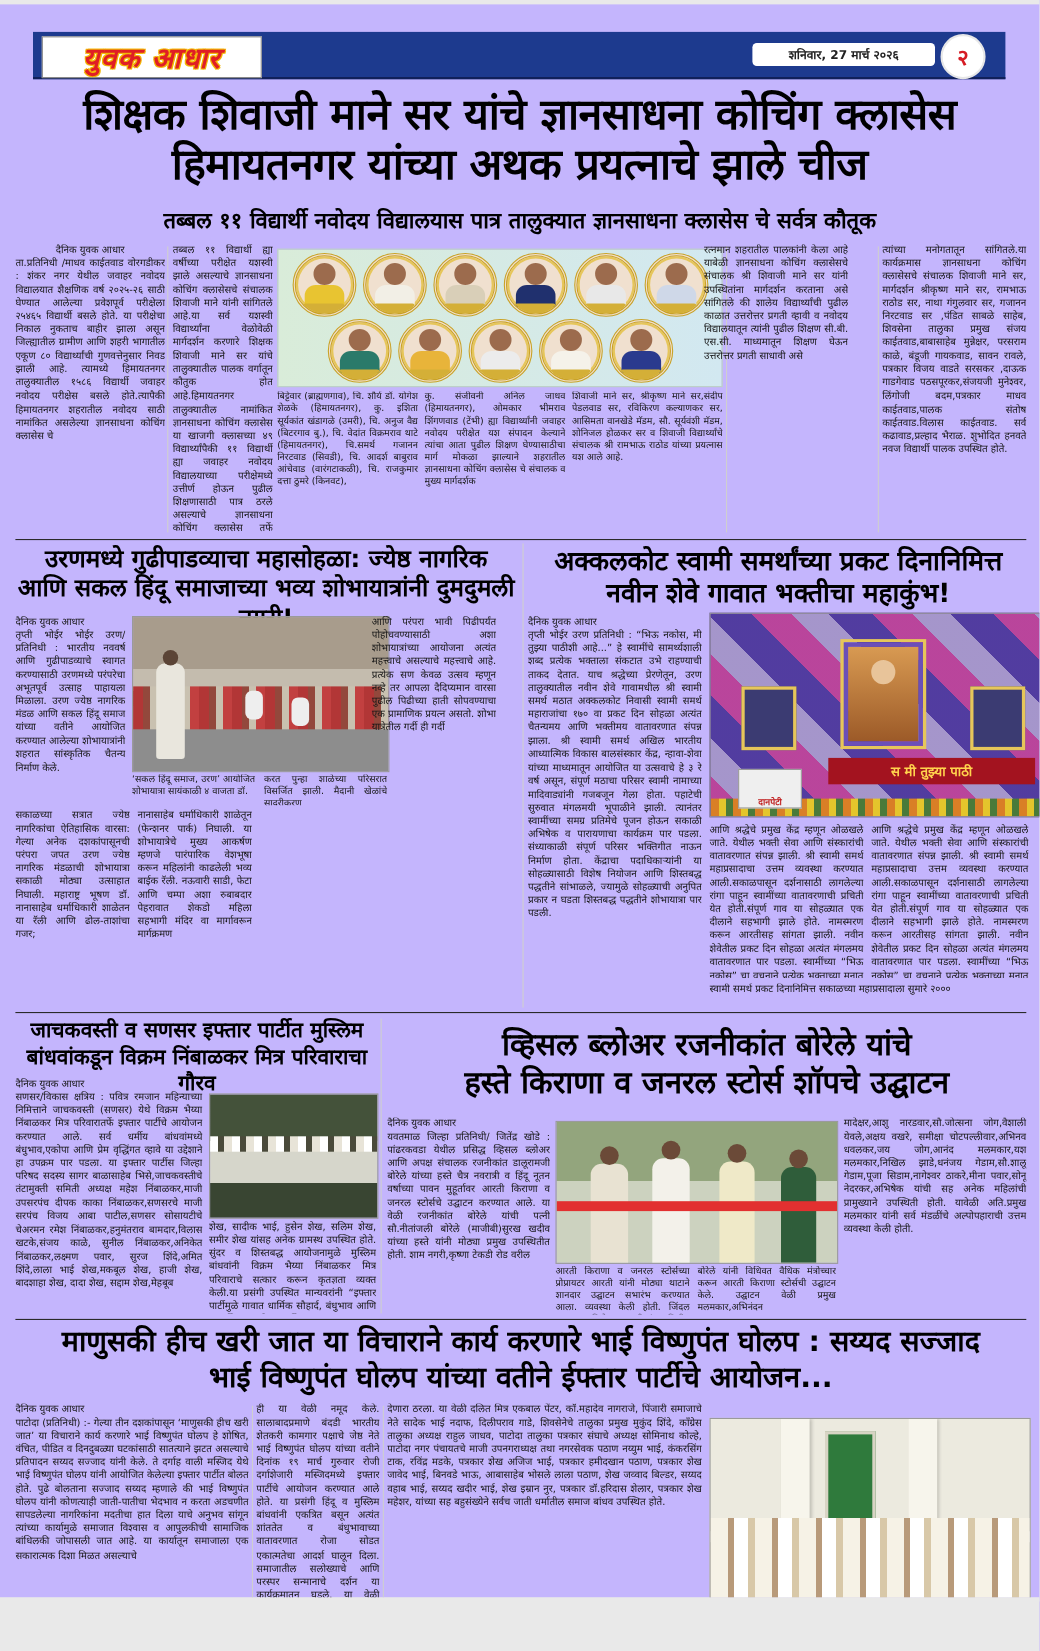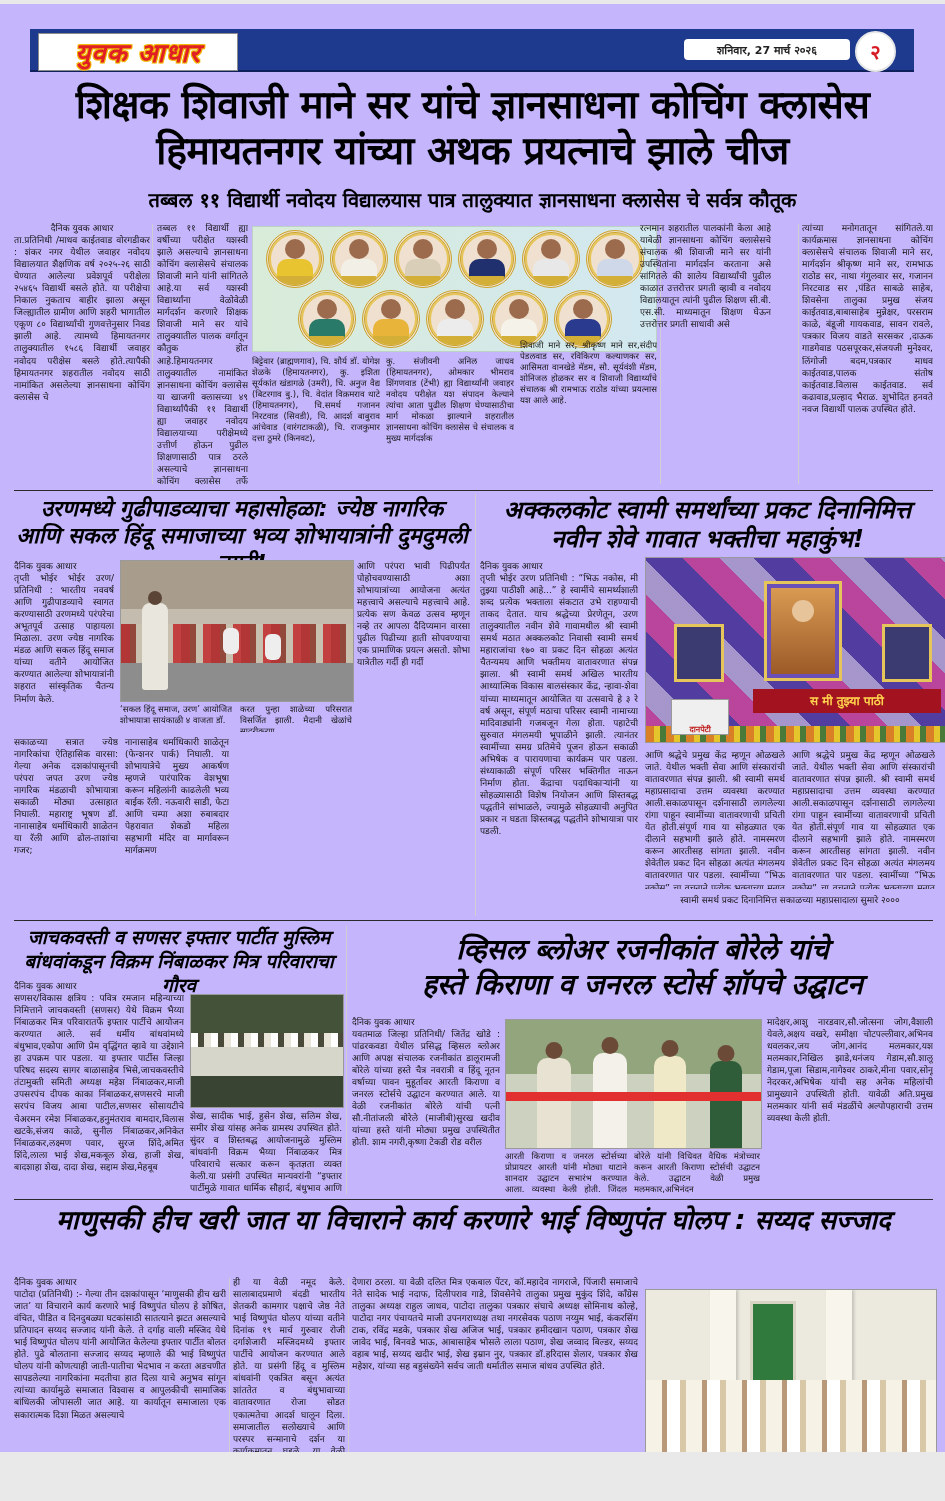--- a/index.html
+++ b/index.html
@@ -16,21 +16,21 @@
              border-radius:4px;display:flex;align-items:center;justify-content:center;
              font-size:11px;font-weight:bold;color:#222;}
   .pageno-circle{position:absolute;right:18px;top:2px;width:37px;height:37px;border-radius:50%;
              background:#fff;border:2px solid #e7e7e7;display:flex;align-items:center;justify-content:center;
              font-size:20px;font-weight:900;color:#d61c24;}
   
   .h-lead{position:absolute;left:20px;top:78px;width:905px;text-align:center;font-weight:900;
           font-size:39px;line-height:1.17;color:#000;letter-spacing:-0.5px;}
   .h-sub{position:absolute;left:20px;top:182px;width:905px;text-align:center;font-weight:bold;
          font-size:20px;color:#000;}
-  .h2{position:absolute;text-align:center;font-weight:900;color:#000;font-style:italic;}
+  .h2{position:absolute;text-align:center;font-weight:900;color:#000;}
   
   .col{position:absolute;font-size:9px;line-height:1.34;text-align:justify;overflow:hidden;color:#161616;}
   .bl{font-weight:normal;}
   .cap{font-size:8.5px;line-height:1.3;}
   .rule{position:absolute;border-top:1.6px solid #2a2a2a;}
   .vsep{position:absolute;border-left:1px solid #cfcfcf;}
   
   .collage{position:absolute;left:252px;top:222px;width:405px;height:126px;
            background:linear-gradient(90deg,#d9ecd9,#d2e8f1);border:1px solid #bcd3c4;
            display:flex;flex-direction:column;justify-content:space-around;align-items:center;padding:2px 0;box-sizing:border-box;}
@@ -152,21 +152,21 @@
         </div>
       <div class="badge">
           <span class="head"></span>
           <span class="shirt" style="background:#2a3a8e"></span>
         </div>
     </div>
   </div>
 
   <div class="col cap" style="left:252px;top:352px;width:128px;height:128px">बिट्टेवार (ब्राह्मणगाव), चि. शौर्य डॉ. योगेश शेळके (हिमायतनगर), कु. इशिता सूर्यकांत खंडागळे (उमरी), चि. अनुज वैद्य (बिटरगाव बु.), चि. वेदांत विक्रमराव थाटे (हिमायतनगर), चि.समर्थ गजानन निरटवाड (सिवडी), चि. आदर्श बाबुराव आंचेवाड (वारंगटाकळी), चि. राजकुमार दत्ता ठुमरे (किनवट),</div>
   <div class="col cap" style="left:386px;top:352px;width:128px;height:128px">कु. संजीवनी अनिल जाधव (हिमायतनगर), ओमकार भीमराव शिंगणवाड (टेंभी) ह्या विद्यार्थ्यांनी जवाहर नवोदय परीक्षेत यश संपादन केल्याने त्यांचा आता पुढील शिक्षण घेण्यासाठीचा मार्ग मोकळा झाल्याने शहरातील ज्ञानसाधना कोचिंग क्लासेस चे संचालक व मुख्य मार्गदर्शक</div>
-  <div class="col cap" style="left:520px;top:336px;width:137px;height:128px">शिवाजी माने सर, श्रीकृष्ण माने सर,संदीप पेडलवाड सर, रविकिरण कल्याणकर सर, आसिमता वानखेडे मॅडम, सौ. सूर्यवंशी मॅडम, शोनिजल होळकर सर व शिवाजी विद्यार्थ्यांचे संचालक श्री रामभाऊ राठोड यांच्या प्रयत्नास यश आले आहे.</div>
+  <div class="col cap" style="left:520px;top:352px;width:137px;height:128px">शिवाजी माने सर, श्रीकृष्ण माने सर,संदीप पेडलवाड सर, रविकिरण कल्याणकर सर, आसिमता वानखेडे मॅडम, सौ. सूर्यवंशी मॅडम, शोनिजल होळकर सर व शिवाजी विद्यार्थ्यांचे संचालक श्री रामभाऊ राठोड यांच्या प्रयत्नास यश आले आहे.</div>
 
   <div class="vsep" style="left:660px;top:220px;height:260px"></div>
   <div class="col" style="left:640px;top:218px;width:131px;height:263px">रत्नमान शहरातील पालकांनी केला आहे याबेळी ज्ञानसाधना कोचिंग क्लासेसचे संचालक श्री शिवाजी माने सर यांनी उपस्थितांना मार्गदर्शन करताना असे सांगितले की शालेय विद्यार्थ्यांची पुढील काळात उत्तरोत्तर प्रगती व्हावी व नवोदय विद्यालयातून त्यांनी पुढील शिक्षण सी.बी. एस.सी. माध्यमातून शिक्षण घेऊन उत्तरोत्तर प्रगती साधावी असे</div>
   <div class="vsep" style="left:798px;top:220px;height:260px"></div>
   <div class="col" style="left:802px;top:218px;width:131px;height:263px">त्यांच्या मनोगतातून सांगितले.या कार्यक्रमास ज्ञानसाधना कोचिंग क्लासेसचे संचालक शिवाजी माने सर, मार्गदर्शन श्रीकृष्ण माने सर, रामभाऊ राठोड सर, नाथा गंगुलवार सर, गजानन निरटवाड सर ,पंडित साबळे साहेब, शिवसेना तालुका प्रमुख संजय काईतवाड,बाबासाहेब मुन्नेक्षर, परसराम काळे, बंडूजी गायकवाड, सावन रावले, पत्रकार विजय वाडते सरसकर ,दाऊक गाडगेवाड पठसपूरकर,संजयजी मुनेश्वर, लिंगोजी बदम,पत्रकार माधव काईतवाड,पालक संतोष काईतवाड.विलास काईतवाड. सर्व कढावाड,प्रल्हाद भैराळ. शुभोदित हनवते नवज विद्यार्थी पालक उपस्थित होते.</div>
 
   <div class="rule" style="left:14px;top:486px;width:919px"></div>
 
   <div class="h2" style="left:14px;top:492px;width:456px;font-size:22px;line-height:1.22">
     <div>उरणमध्ये गुढीपाडव्याचा महासोहळा: ज्येष्ठ नागरिक</div>
@@ -181,21 +181,21 @@
 
   <div class="ph ph-procession" style="left:120px;top:556px;width:232px;height:140px">
     <div class="crowd"></div>
     <div class="walker"></div>
     <div class="scooter" style="left:44%;top:48%"></div>
     <div class="scooter" style="left:62%;top:52%"></div>
   </div>
   <div class="col cap" style="left:120px;top:700px;width:112px;height:28px">‘सकल हिंदू समाज, उरण’ आयोजित शोभायात्रा सायंकाळी ४ वाजता डॉ.</div>
   <div class="col cap" style="left:240px;top:700px;width:112px;height:28px">करत पुन्हा शाळेच्या परिसरात विसर्जित झाली. मैदानी खेळांचे सादरीकरण</div>
 
-  <div class="col" style="left:357px;top:556px;width:113px;height:172px">आणि परंपरा भावी पिढीपर्यंत पोहोचवण्यासाठी अशा शोभायात्रांच्या आयोजना अत्यंत महत्त्वाचे असल्याचे महत्त्वाचे आहे. प्रत्येक सण केवळ उत्सव म्हणून नव्हे तर आपला दैदिप्यमान वारसा पुढील पिढीच्या हाती सोपवण्याचा एक प्रामाणिक प्रयत्न असतो. शोभा यात्रेतील गर्दी ही गर्दी</div>
+  <div class="col" style="left:338px;top:556px;width:113px;height:172px">आणि परंपरा भावी पिढीपर्यंत पोहोचवण्यासाठी अशा शोभायात्रांच्या आयोजना अत्यंत महत्त्वाचे असल्याचे महत्त्वाचे आहे. प्रत्येक सण केवळ उत्सव म्हणून नव्हे तर आपला दैदिप्यमान वारसा पुढील पिढीच्या हाती सोपवण्याचा एक प्रामाणिक प्रयत्न असतो. शोभा यात्रेतील गर्दी ही गर्दी</div>
 
   <div class="col" style="left:14px;top:732px;width:104px;height:180px">सकाळच्या सत्रात ज्येष्ठ नागरिकांचा ऐतिहासिक वारसा: गेल्या अनेक दशकांपासूनची परंपरा जपत उरण ज्येष्ठ नागरिक मंडळाची शोभायात्रा सकाळी मोठ्या उत्साहात निघाली. महाराष्ट्र भूषण डॉ. नानासाहेब धर्माधिकारी शाळेतन या रॅली आणि ढोल-ताशांचा गजर;</div>
   <div class="col" style="left:125px;top:732px;width:104px;height:180px">नानासाहेब धर्माधिकारी शाळेतून (फेन्शनर पार्क) निघाली. या शोभायात्रेचे मुख्य आकर्षण म्हणजे पारंपारिक वेशभूषा करून महिलांनी काढलेली भव्य बाईक रॅली. नऊवारी साडी, फेटा आणि चम्पा अशा रुबाबदार पेहरावात शेकडो महिला सहभागी मंदिर वा मार्गावरून मार्गक्रमण</div>
 
   <div class="vsep" style="left:475px;top:490px;height:422px"></div>
 
   <div class="h2" style="left:480px;top:492px;width:455px;font-size:24px;line-height:1.2">
     <div>अक्कलकोट स्वामी समर्थांच्या प्रकट दिनानिमित्त</div>
     <div>नवीन शेवे गावात भक्तीचा महाकुंभ!</div>
   </div>
@@ -218,21 +218,21 @@
     <div class="flowers"></div>
     <div class="danbox">
       <span>दानपेटी</span>
     </div>
   </div>
 
   <div class="col" style="left:645px;top:745px;width:140px;height:140px">आणि श्रद्धेचे प्रमुख केंद्र म्हणून ओळखले जाते. येथील भक्ती सेवा आणि संस्कारांची वातावरणात संपन्न झाली. श्री स्वामी समर्थ महाप्रसादाचा उत्तम व्यवस्था करण्यात आली.सकाळपासून दर्शनासाठी लागलेल्या रांगा पाहून स्वामींच्या वातावरणाची प्रचिती येत होती.संपूर्ण गाव या सोहळ्यात एक दीलाने सहभागी झाले होते. नामस्मरण करून आरतीसह सांगता झाली. नवीन शेवेतील प्रकट दिन सोहळा अत्यंत मंगलमय वातावरणात पार पडला. स्वामींच्या “भिऊ नकोस” चा वचनाने प्रत्येक भक्ताच्या मनात नवा आत्मविश्वास निर्माण केला असून या सोहळ्यांची आठवण परिसरात दीर्घकाळ जपली जाईल.</div>
   <div class="col" style="left:792px;top:745px;width:143px;height:140px">
     <span>आणि श्रद्धेचे प्रमुख केंद्र म्हणून ओळखले जाते. येथील भक्ती सेवा आणि संस्कारांची वातावरणात संपन्न झाली. श्री स्वामी समर्थ महाप्रसादाचा उत्तम व्यवस्था करण्यात आली.सकाळपासून दर्शनासाठी लागलेल्या रांगा पाहून स्वामींच्या वातावरणाची प्रचिती येत होती.संपूर्ण गाव या सोहळ्यात एक दीलाने सहभागी झाले होते. नामस्मरण करून आरतीसह सांगता झाली. नवीन शेवेतील प्रकट दिन सोहळा अत्यंत मंगलमय वातावरणात पार पडला. स्वामींच्या “भिऊ नकोस” चा वचनाने प्रत्येक भक्ताच्या मनात नवा आत्मविश्वास निर्माण केला असून या सोहळ्यांची आठवण परिसरात दीर्घकाळ जपली जाईल.</span>
   </div>
-  <div class="col bl" style="left:645px;top:890px;width:290px;height:22px;text-align:center">स्वामी समर्थ प्रकट दिनानिमित्त सकाळच्या महाप्रसादाला सुमारे २०००</div>
+  <div class="col bl" style="left:645px;top:890px;width:290px;height:22px;">स्वामी समर्थ प्रकट दिनानिमित्त सकाळच्या महाप्रसादाला सुमारे २०००</div>
 
   <div class="rule" style="left:14px;top:916px;width:919px"></div>
 
   <div class="h2" style="left:14px;top:922px;width:330px;font-size:19px;line-height:1.25">
     <div>जाचकवस्ती व सणसर इफ्तार पार्टीत मुस्लिम</div>
     <div>बांधवांकडून विक्रम निंबाळकर मित्र परिवाराचा गौरव</div>
   </div>
   <div class="col" style="left:14px;top:976px;width:170px;height:214px">
     <div class="bl">दैनिक युवक आधार</div>
     <span class="bl">सणसर/विकास क्षत्रिय : पवित्र रमजान</span>
@@ -265,20 +265,21 @@
   </div>
   <div class="col cap" style="left:505px;top:1147px;width:122px;height:44px">आरती किराणा व जनरल स्टोर्सच्या प्रोप्रायटर आरती यांनी मोठ्या थाटाने शानदार उद्घाटन सभारंभ करण्यात आला. व्यवस्था केली होती. जिंदल पुरस्कार विजेता रजनीकांत दिलीप जोग,जय सोनुने,अभिजीत</div>
   <div class="col cap" style="left:634px;top:1147px;width:126px;height:44px">बोरेले यांनी विधिवत वैधिक मंत्रोच्चार करून आरती किराणा स्टोर्सची उद्घाटन केले. उद्घाटन वेळी प्रमुख मलमकार,अभिनंदन</div>
 
   <div class="col" style="left:767px;top:1012px;width:166px;height:178px">मादेक्षर,आशु नारडवार,सौ.जोत्सना जोग,वैशाली येवले,अक्षय वखरे, समीक्षा चोटपल्लीवार,अभिनव धवलकर,जय जोग,आनंद मलमकार,यश मलमकार,निखिल झाडे,धनंजय गेडाम,सौ.शालू गेडाम,पूजा सिडाम,नागेश्वर ठाकरे,मीना पवार,सोनू नेदरकर,अभिषेक यांची सह अनेक महिलांची प्रामुख्याने उपस्थिती होती. यावेळी अति.प्रमुख मलमकार यांनी सर्व मंडळींचे अल्पोपहाराची उत्तम व्यवस्था केली होती.</div>
 
   <div class="rule" style="left:14px;top:1195px;width:919px"></div>
 
   <div class="h2" style="left:14px;top:1200px;width:919px;font-size:26px;line-height:1.25">
     <div>माणुसकी हीच खरी जात या विचाराने कार्य करणारे भाई विष्णुपंत घोलप : सय्यद सज्जाद</div>
+    <div>भाई विष्णुपंत घोलप यांच्या वतीने ईफ्तार पार्टीचे आयोजन...</div>
   </div>
 
   <div class="col" style="left:14px;top:1272px;width:212px;height:196px">
     <div class="bl">दैनिक युवक आधार</div>
     <span class="bl">पाटोदा (प्रतिनिधी) :-</span>
     <span>गेल्या तीन दशकांपासून ‘माणुसकी हीच खरी जात’ या विचाराने कार्य करणारे भाई विष्णुपंत घोलप हे शोषित, वंचित, पीडित व दिनदुबळ्या घटकांसाठी सातत्याने झटत असल्याचे प्रतिपादन सय्यद सज्जाद यांनी केले. ते दर्गाह वाली मस्जिद येथे भाई विष्णुपंत घोलप यांनी आयोजित केलेल्या इफ्तार पार्टीत बोलत होते. पुढे बोलताना सज्जाद सय्यद म्हणाले की भाई विष्णुपंत घोलप यांनी कोणत्याही जाती-पातीचा भेदभाव न करता अडचणीत सापडलेल्या नागरिकांना मदतीचा हात दिला याचे अनुभव सांगून त्यांच्या कार्यामुळे समाजात विश्वास व आपुलकीची सामाजिक बांधिलकी जोपासली जात आहे. या कार्यातून समाजाला एक सकारात्मक दिशा मिळत असल्याचे</span>
   </div>
   <div class="vsep" style="left:229px;top:1274px;height:190px"></div>
   <div class="col" style="left:233px;top:1272px;width:112px;height:196px">ही या वेळी नमूद केले. सालाबादप्रमाणे बंदडी भारतीय शेतकरी कामगार पक्षाचे जेष्ठ नेते भाई विष्णुपंत घोलप यांच्या वतीने दिनांक १९ मार्च गुरुवार रोजी दर्गाशेजारी मस्जिदमध्ये इफ्तार पार्टीचे आयोजन करण्यात आले होते. या प्रसंगी हिंदू व मुस्लिम बांधवांनी एकत्रित बसून अत्यंत शांततेत व बंधुभावाच्या वातावरणात रोजा सोडत एकात्मतेचा आदर्श घालून दिला. समाजातील सलोख्याचे आणि परस्पर सन्मानाचे दर्शन या कार्यक्रमातून घडले. या वेळी मार्गदर्शन करताना सय्यद सज्जाद, हमिदखान पठाण व कॉ.महादेव नागराजे यांनी रमजान महिन्याचे महत्व अधोरेखित करून भाई विष्णुपंत घोलप यांनी आजपर्यंत शोषित व वंचितांसाठी केलेल्या कार्याचा विशेष उल्लेख करत कृतज्ञता व कौतुक केले. हा इफ्तार सोहळा पाटोदा शहरात सामाजिक ऐक्य व बंधुभावाचा प्रेरणादायी संदेश</div>
   <div class="vsep" style="left:348px;top:1274px;height:190px"></div>

